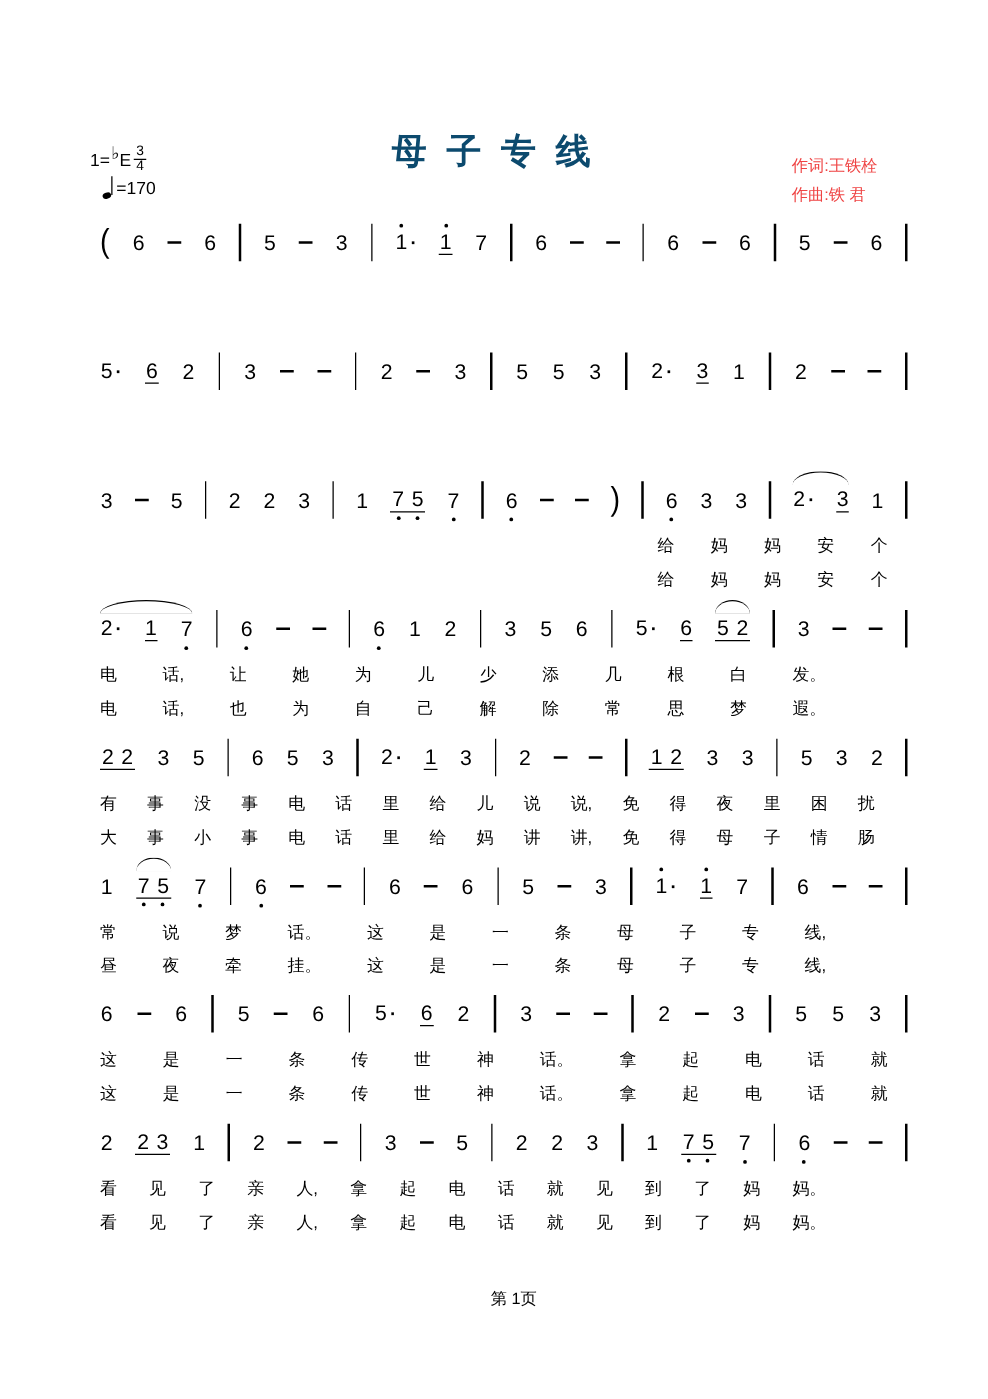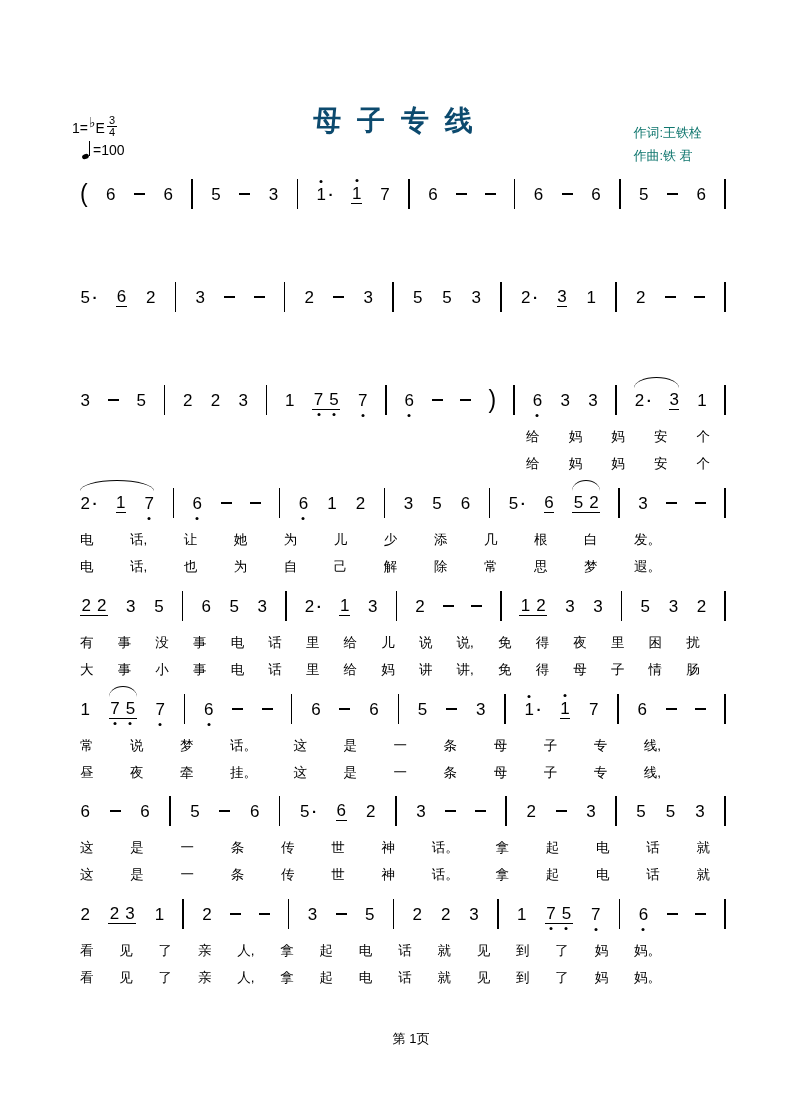--- a/index.html
+++ b/index.html
@@ -14,21 +14,21 @@
   }
   .keyblock{position:absolute;left:72px;top:114px;font-size:14px;line-height:16px;}
   .flat{font-size:14px;vertical-align:6px;margin-left:1px;}
   .frac{display:inline-block;text-align:center;vertical-align:-3px;margin-left:2px;}
   .frac .top{display:block;font-size:11px;line-height:11px;border-bottom:1px solid #000;padding:0 2px;}
   .frac .bot{display:block;font-size:11px;line-height:11px;}
   .tempoline{position:absolute;left:82px;top:141px;font-size:14px;}
   .qnote{position:relative;display:inline-block;width:9px;height:18px;vertical-align:-4px;margin-right:2px;}
   .qnote::before{content:"";position:absolute;left:0;bottom:0;width:7px;height:5px;background:#000;border-radius:50%;transform:rotate(-20deg);}
   .qnote::after{content:"";position:absolute;right:1px;top:0;width:1.5px;height:15px;background:#000;}
-  .credits{position:absolute;right:88px;top:121px;color:#0f766e;font-size:13px;line-height:23px;text-align:left;}
+  .credits{position:absolute;right:88px;top:121px;color:#ef4444;font-size:13px;line-height:23px;text-align:left;}
   #score{position:absolute;left:0;top:0;width:790px;height:1119px;}
   .sysline{
     position:absolute;left:80px;width:646px;height:32px;
     display:flex;justify-content:space-between;align-items:center;
   }
   .tok{display:inline-flex;align-items:center;}
   .note{position:relative;display:inline-flex;align-items:baseline;font-size:17px;line-height:19px;}
   .d{position:relative;display:inline-block;padding:0 0.5px;}
   .u .d{border-bottom:1.4px solid #000;}
   .grp{display:inline-flex;gap:5px;border-bottom:1.4px solid #000;padding:0 1px;}
@@ -48,21 +48,21 @@
 </head>
 <body>
 
 <div class="song-title">母 子 专 线</div>
 
 <div class="keyblock">
   <span>1=</span><span class="flat">♭</span><span>E</span><span class="frac"><span class="top">3</span><span class="bot">4</span></span>
 </div>
 
 <div class="tempoline">
-  <span class="qnote"></span><span>=100</span>
+  <span class="qnote"></span><span>=170</span>
 </div>
 
 <div class="credits">
   <div>作词:王铁栓</div>
   <div>作曲:铁 君</div>
 </div>
 
 <div id="score">
     <div class="sysline" style="top: 178px;">
       <span class="tok paren">(</span>

